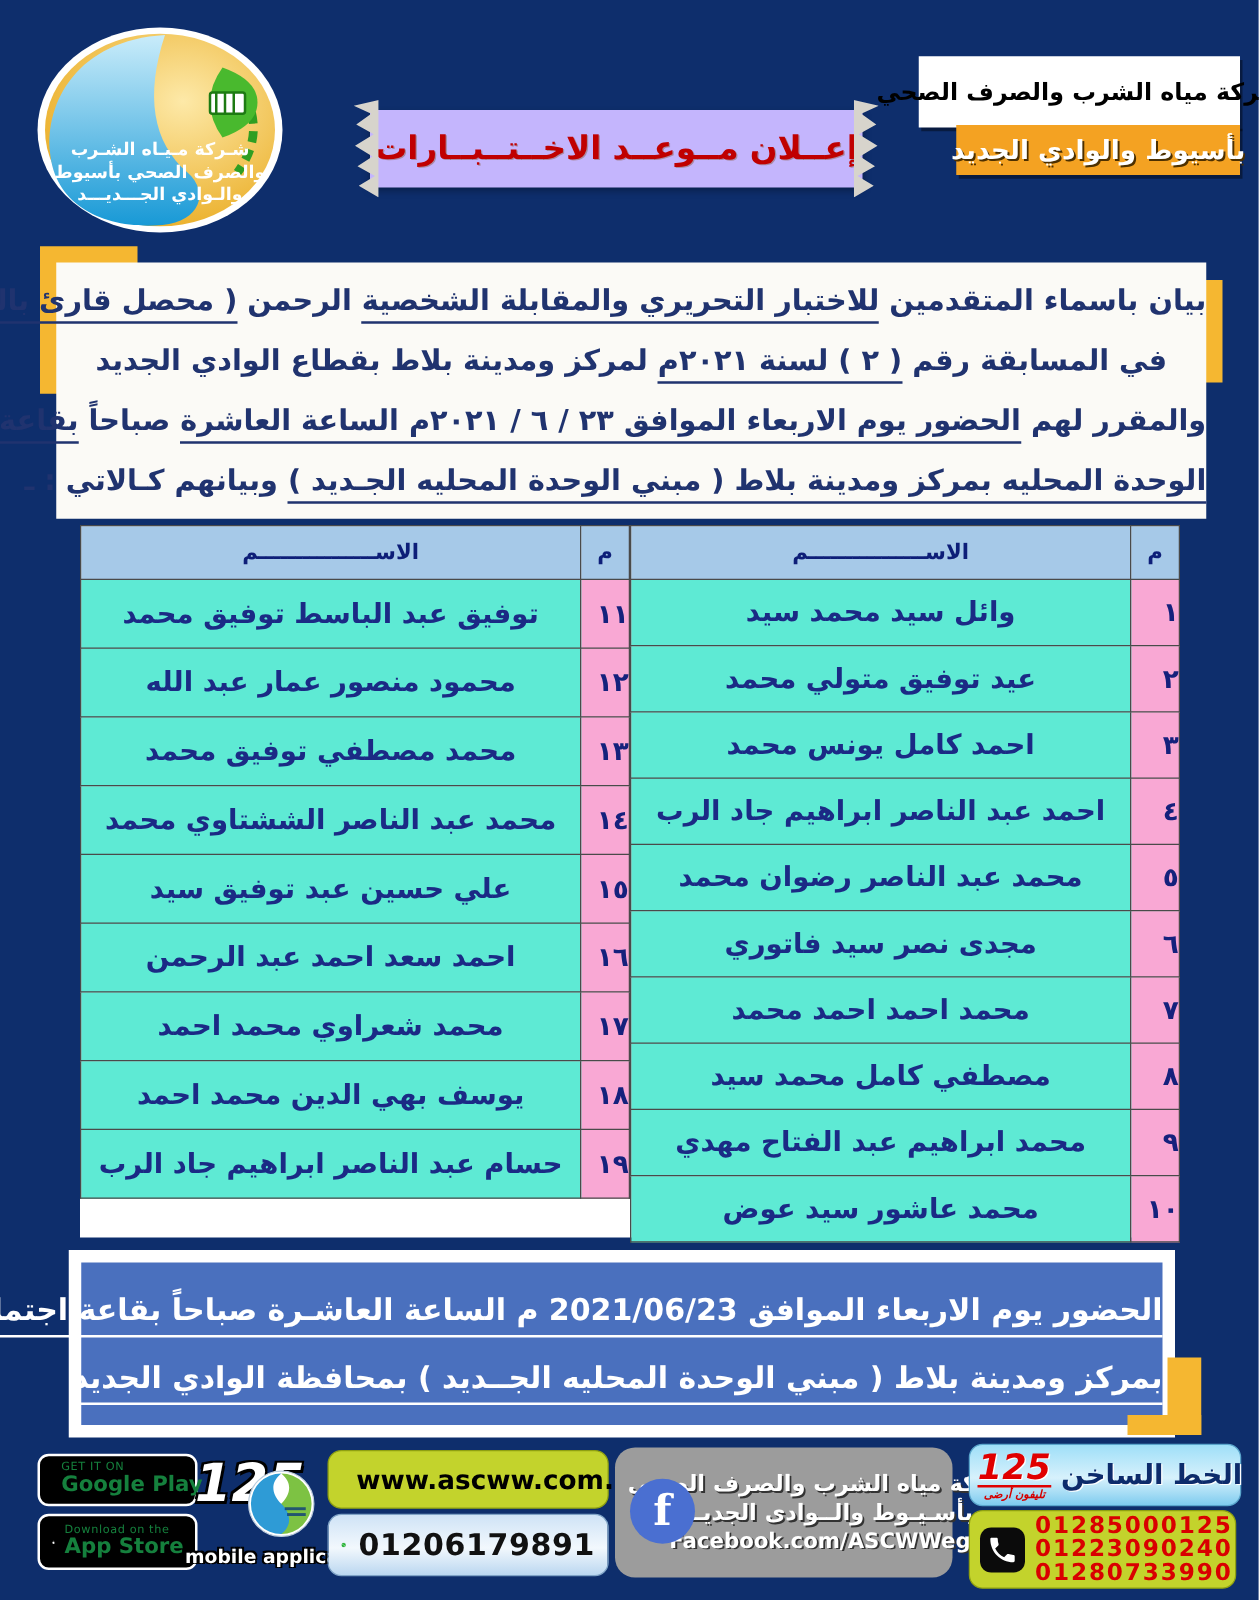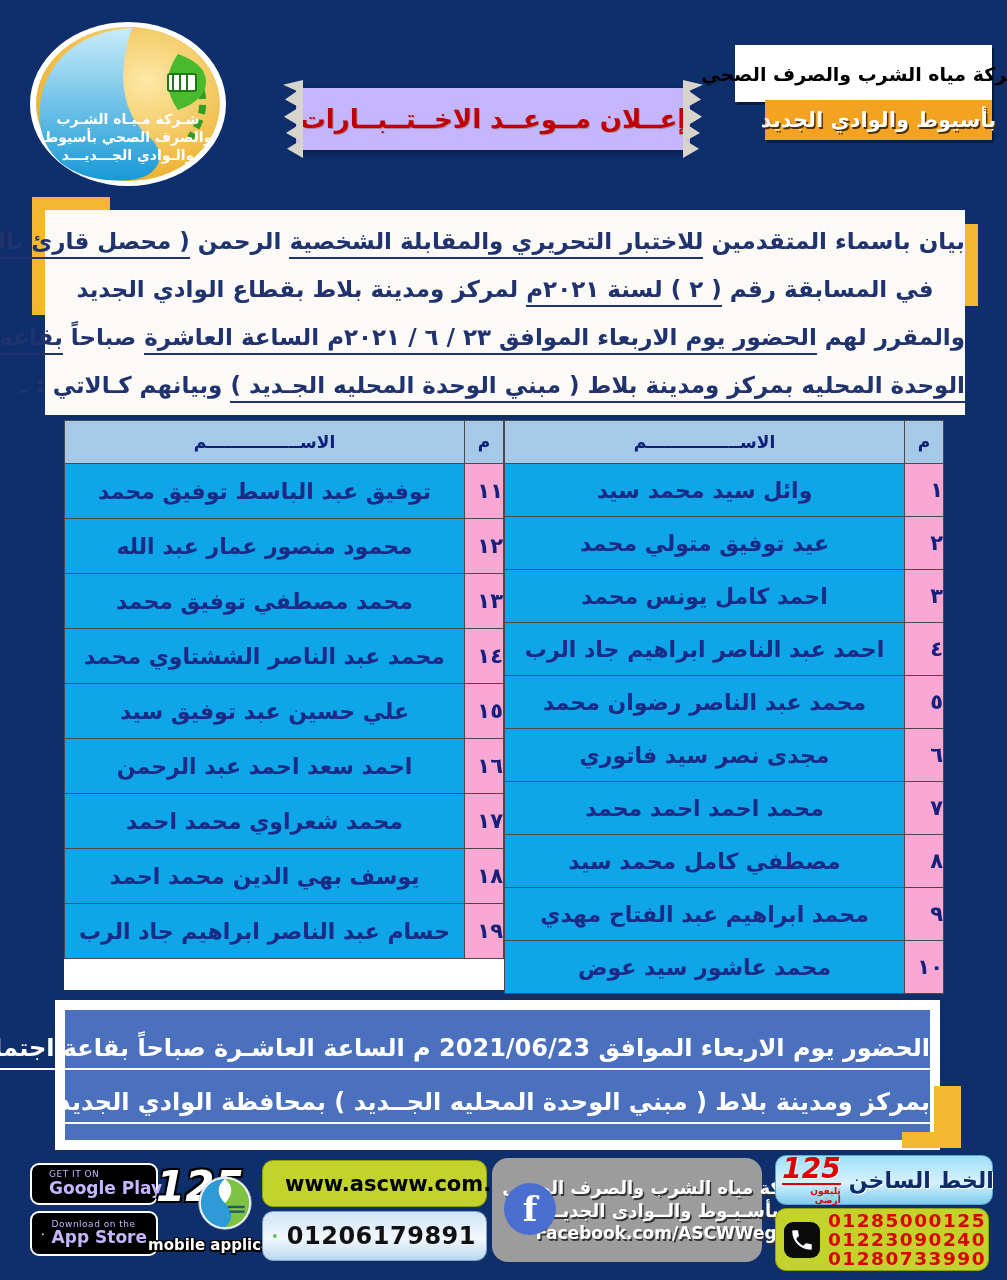--- a/index.html
+++ b/index.html
@@ -44,38 +44,38 @@
   .u{border-bottom:2.5px solid currentColor;padding-bottom:3px;}
   
   .table-panel{position:absolute;left:64px;top:420px;width:880px;height:570px;background:#fff;z-index:2;}
   .half-table{position:absolute;top:0;border-collapse:collapse;direction:rtl;table-layout:fixed;}
   .t-right{right:0;width:440px;}
   .t-left{left:0;width:440px;}
   .half-table th,.half-table td{border:1px solid #4a4a4a;padding:0;}
   .half-table th{background:#A6C9E8;color:#0D1E78;font-size:17px;height:42px;font-weight:bold;}
   th.num-h,td.num{width:38px;}
   td.num{background:#f9a8d4;color:#15217C;font-size:21px;font-weight:bold;}
-  td.name{background:#0ea5e9;color:#1B2A85;font-size:22px;font-weight:bold;text-align:center;}
+  td.name{background:#5eead4;color:#1B2A85;font-size:22px;font-weight:bold;text-align:center;}
   .t-right td{height:52px;}
   .t-left td{height:54px;}
   
   .notice-outer{position:absolute;left:55px;top:1000px;width:885px;height:150px;background:#fff;z-index:2;}
   .notice-inner{
     position:absolute;left:10px;top:10px;right:10px;bottom:10px;background:#4A70BE;
     direction:rtl;color:#fff;font-weight:bold;font-size:24px;text-align:center;
     display:flex;flex-direction:column;justify-content:center;gap:26px;
   }
   .notice-line{white-space:nowrap;}
   .nu{border-bottom:2px solid #fff;padding-bottom:6px;}
   .accent-v{left:934px;top:1086px;width:27px;height:62px;z-index:3;}
   .accent-h{left:902px;top:1132px;width:59px;height:16px;z-index:3;}
   
   .badge{
     position:absolute;left:30px;width:128px;height:42px;background:#000;border:2px solid #fff;border-radius:9px;
-    display:flex;align-items:center;gap:8px;padding:2px 9px;box-sizing:border-box;color:#c4b5fd;
+    display:flex;align-items:center;gap:8px;padding:2px 9px;box-sizing:border-box;color:#15803d;
   }
   .badge.gp{top:1163px;}
   .badge.as{top:1211px;height:45px;}
   .badge-text{display:flex;flex-direction:column;line-height:1.05;}
   .badge-small{font-size:9px;letter-spacing:.5px;}
   .badge-big{font-size:17px;font-weight:bold;white-space:nowrap;}
   .shortcode{
     position:absolute;left:156px;top:1162px;color:#fff;font-weight:bold;font-size:42px;font-style:italic;
     text-shadow:-2px -2px 0 #000,2px -2px 0 #000,-2px 2px 0 #000,2px 2px 0 #000;
   }
@@ -90,21 +90,21 @@
   .pill-wa{left:262px;top:1211px;width:225px;height:50px;background:linear-gradient(#CFE3F6,#F2F8FD 55%,#BBD7F0);gap:10px;padding:0 10px;border:1px solid #7fa3c6;}
   .wa-num{color:#111;font-weight:bold;font-size:24px;letter-spacing:.5px;text-align:center;}
   .pill-fb{left:492px;top:1158px;width:270px;height:104px;background:#9C9C9C;border-radius:16px;padding:6px 8px 6px 66px;flex-direction:column;justify-content:center;gap:2px;}
   .fb-circle{position:absolute;left:12px;top:25px;width:52px;height:52px;border-radius:50%;background:#4a6fd1;display:flex;align-items:center;justify-content:center;color:#fff;font-weight:bold;font-size:34px;font-family:"DejaVu Serif",serif;}
   .fb-ar{direction:rtl;color:#fff;font-weight:bold;font-size:18px;white-space:nowrap;text-shadow:1.5px 1.5px 0 #333;}
   .fb-en{color:#fff;font-weight:bold;font-size:17px;white-space:nowrap;text-shadow:1.5px 1.5px 0 #333;}
   .pill-hot{left:775px;top:1155px;width:218px;height:50px;background:linear-gradient(#9FDFF8,#D7F1FC 55%,#7FCCEF);direction:rtl;justify-content:center;gap:8px;border:1px solid #5aa6cc;}
   .hot-label{color:#0D2B6B;font-weight:bold;font-size:22px;white-space:nowrap;text-shadow:1px 1px 0 #fff;}
   .hot-125{display:flex;flex-direction:column;align-items:center;line-height:1;}
   .hot-num{color:#E00000;font-weight:bold;font-size:28px;font-style:italic;text-shadow:1px 1px 0 #fff;border-bottom:2px solid #E00000;}
-  .hot-sub{color:#D40000;font-size:9px;font-weight:bold;margin-top:2px;}
+  .hot-sub{color:#D40000;font-size:9px;font-weight:bold;margin-top:2px;font-style:italic;}
   .pill-nums{left:775px;top:1208px;width:214px;height:63px;background:#C3D32C;gap:8px;padding:4px 8px;border:1px solid #8fa011;}
   .blackphone{width:36px;height:36px;background:#0b0b0b;border-radius:9px;display:flex;align-items:center;justify-content:center;flex:0 0 auto;}
   .numstack{display:flex;flex-direction:column;align-items:center;flex:1;line-height:19px;}
   .rednum{color:#D90000;font-weight:bold;font-size:18.5px;letter-spacing:1.5px;white-space:nowrap;}
 </style>
 </head>
 <body>
 
 <div class="poster">
 

